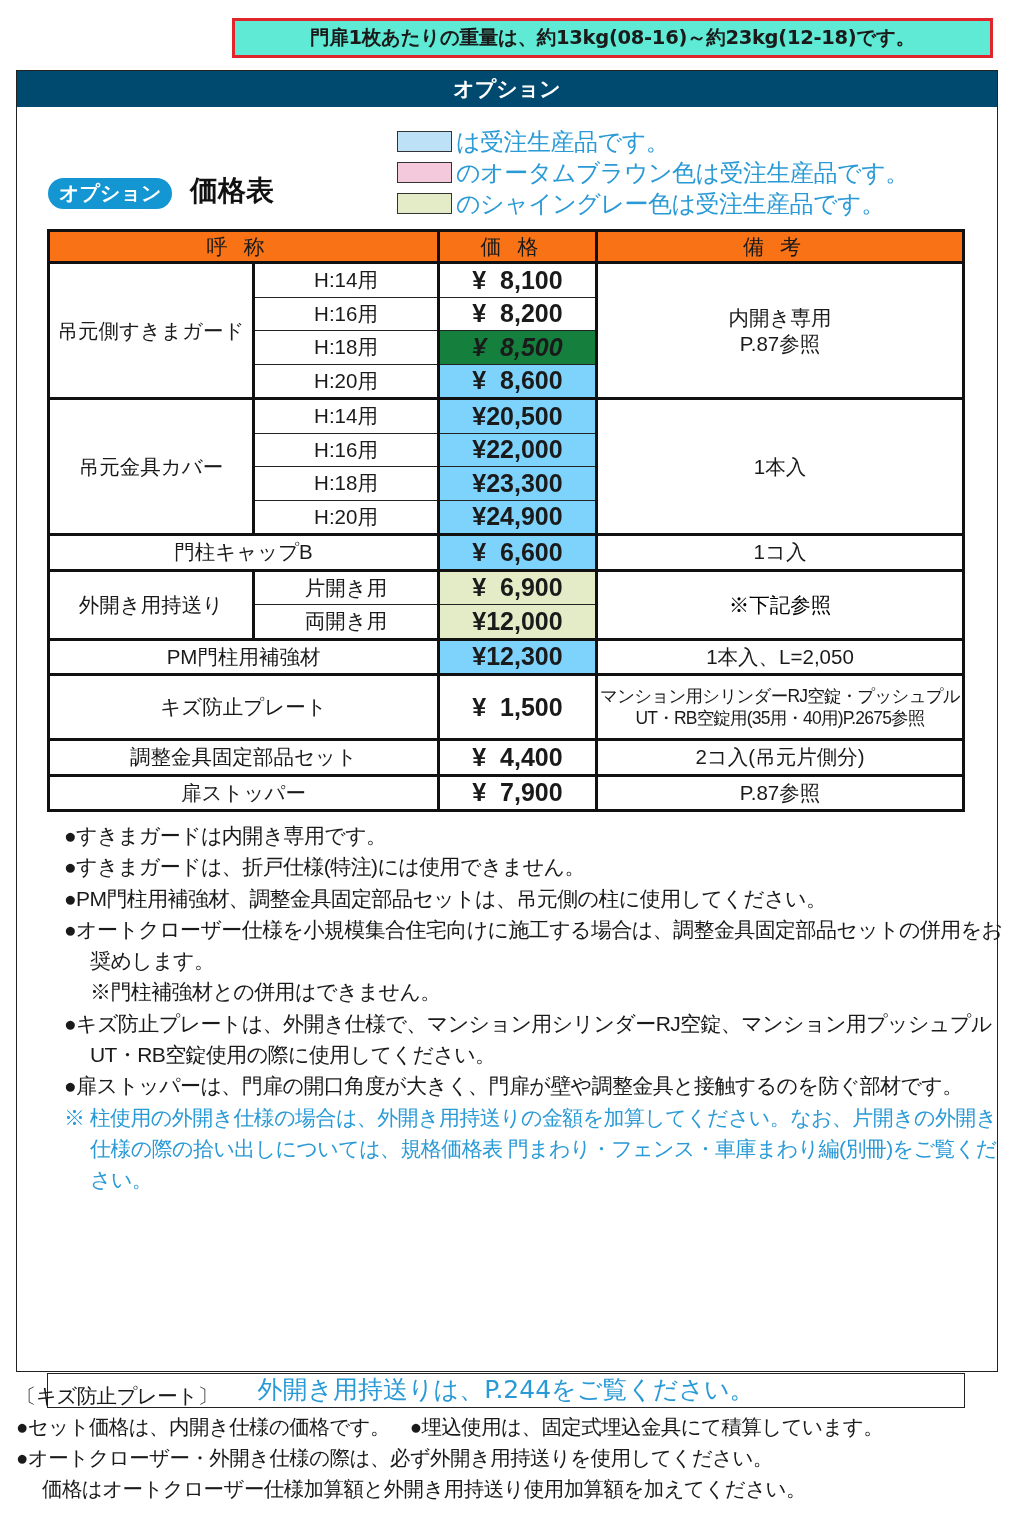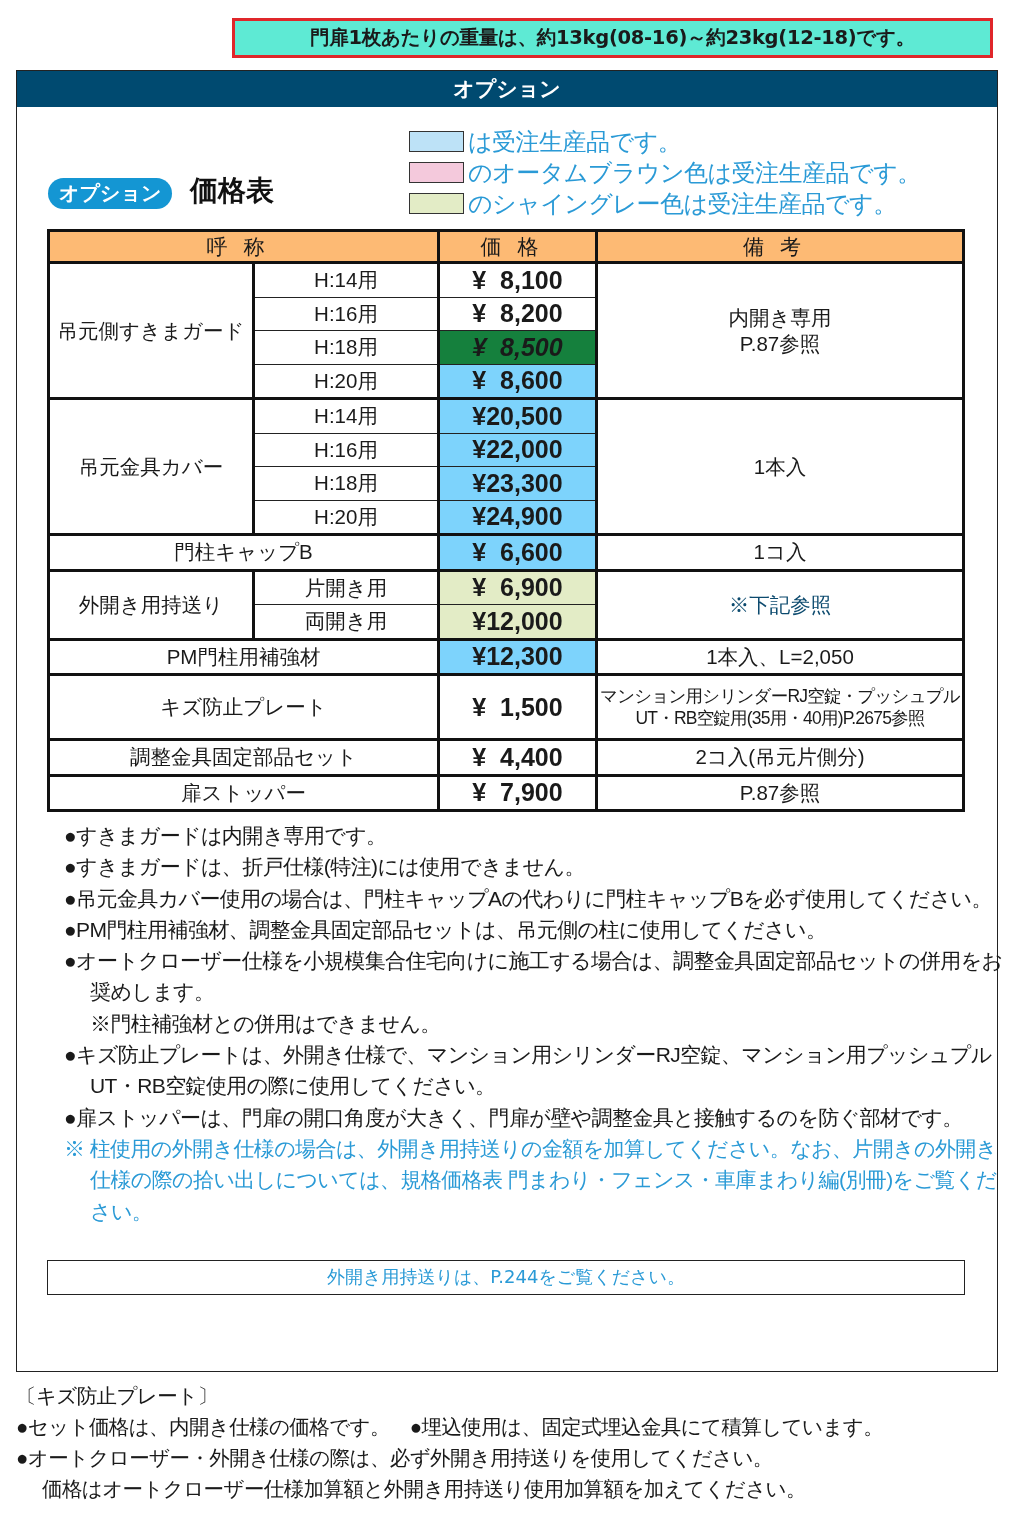--- a/index.html
+++ b/index.html
@@ -6,51 +6,51 @@
   body { width:1018px; height:1522px; position:relative; overflow:hidden;
          font-family:"DejaVu Sans", "Liberation Sans", sans-serif; color:#1a1a1a; }
   .notice { position:absolute; left:232px; top:18px; width:761px; height:40px;
             background:#5eead4; border:3px solid #e0262a; box-sizing:border-box;
             font-size:19.5px; font-weight:bold; line-height:34px; text-align:center; letter-spacing:-0.3px; white-space:nowrap; }
   .panel { position:absolute; left:16px; top:70px; width:982px; height:1302px;
            border:1.5px solid #222; box-sizing:border-box; }
   .panel-header { position:absolute; left:0; top:0; right:0; height:36px; background:#004a70;
                   color:#fff; font-weight:bold; font-size:21px; line-height:36px; text-align:center; }
   .legend { position:absolute; left:380px; top:55px; }
-  .legend-row { display:flex; align-items:center; height:31px;margin-left:12px; }
+  .legend-row { display:flex; align-items:center; height:31px; }
   .swatch { width:55px; height:21px; border:1.5px solid #333; box-sizing:border-box; margin-right:4px; }
   .legend-text { color:#2a9ad6; font-size:24px; white-space:nowrap; letter-spacing:-0.5px; }
   .badge { position:absolute; left:31px; top:107px; height:31px; padding:0 11px; border-radius:16px;
            background:#1496d3; color:#fff; font-size:20px; line-height:31px; font-weight:bold; }
   .title { position:absolute; left:173px; top:101px; font-size:28px; font-weight:bold; color:#111; }
   table.price { position:absolute; left:47px; top:229px; width:918px; border-collapse:collapse;
                 font-family:"Liberation Sans", sans-serif; }
   table.price td, table.price th { padding:0; text-align:center; vertical-align:middle; }
   table.price { border:3.5px solid #111; }
-  table.price th { background:#fdba74; font-weight:normal; font-size:21px; height:29px; letter-spacing:16px;
+  table.price th { background:#f97316; font-weight:normal; font-size:21px; height:29px; letter-spacing:16px;
                    border-bottom:3.5px solid #111; border-right:3.5px solid #111;margin-top:44px; }
   table.price th:last-child { border-right:none; }
   .c-name { font-size:20.5px; border-right:3px solid #111; }
   .c-sub { font-size:20.5px; border-right:3px solid #111; }
   .c-price { font-size:25px; font-weight:bold; border-right:3px solid #111; width:155px; white-space:pre; font-family:"Liberation Sans", sans-serif; }
   .c-remark { font-size:20.5px; line-height:26px; }
   .c-remark.small { font-size:17.5px; line-height:22px; letter-spacing:-0.8px;border-radius:27px; }
-  .c-remark.blue { color:#0c4a6e; }
+  .c-remark.blue { color:#000000; }
   tr.r td { height:32.5px; }
   tr.thin-sep td.c-sub, tr.thin-sep td.c-price { border-top:1px solid #222; }
   tr.group td { border-top:3px solid #111; }
   .bg-blue { background:#7dd3fc; }
   .bg-pink { background:#15803d;font-style:italic; }
   .bg-green { background:#e3ecc6; }
   .notes { position:absolute; left:47px; top:820px; width:940px; font-size:21px; line-height:31.3px; letter-spacing:-0.6px; font-family:"Liberation Sans", sans-serif;margin-left:17px; }
   .note { padding-left:26px; text-indent:-26px; }
   .note.indent { padding-left:26px; text-indent:0; }
   .note.blue { color:#2a9ad6; }
-  .ref-box { position:absolute; left:47px; top:1260px; width:918px; height:35px; border:1.5px solid #222; box-sizing:border-box;
-             color:#2a9ad6; font-size:18px; line-height:32px; text-align:center; }
+  .ref-box { position:absolute; left:47px; top:1373px; width:918px; height:35px; border:1.5px solid #222; box-sizing:border-box;
+             color:#2a9ad6; font-size:25px; line-height:32px; text-align:center; }
   .footer { position:absolute; left:16px; top:1380px; width:990px; font-size:20.5px; line-height:31px; letter-spacing:-0.6px; font-family:"Liberation Sans", sans-serif; }
   .footer .indent { padding-left:26px; }
 </style>
 </head>
 <body>
 
 <div class="notice">門扉1枚あたりの重量は、約13kg(08-16)～約23kg(12-18)です。</div>
 
 <div class="panel">
   <div class="panel-header">オプション</div>
@@ -171,21 +171,20 @@
     <td class="c-name" colspan="2">扉ストッパー</td>
     <td class="c-price">¥  7,900</td>
     <td class="c-remark">P.87参照</td>
   </tr>
 </tbody>
   </table>
 
 <div class="notes">
   <div class="note">●すきまガードは内開き専用です。</div>
   <div class="note">●すきまガードは、折戸仕様(特注)には使用できません。</div>
-  <div class="note">●吊元金具カバー使用の場合は、門柱キャップAの代わりに門柱キャップBを必ず使用してください。</div>
   <div class="note">●PM門柱用補強材、調整金具固定部品セットは、吊元側の柱に使用してください。</div>
   <div class="note">●オートクローザー仕様を小規模集合住宅向けに施工する場合は、調整金具固定部品セットの併用をお奨めします。</div>
   <div class="note indent">※門柱補強材との併用はできません。</div>
   <div class="note">●キズ防止プレートは、外開き仕様で、マンション用シリンダーRJ空錠、マンション用プッシュプルUT・RB空錠使用の際に使用してください。</div>
   <div class="note">●扉ストッパーは、門扉の開口角度が大きく、門扉が壁や調整金具と接触するのを防ぐ部材です。</div>
   <div class="note blue">※ 柱使用の外開き仕様の場合は、外開き用持送りの金額を加算してください。なお、片開きの外開き仕様の際の拾い出しについては、規格価格表 門まわり・フェンス・車庫まわり編(別冊)をご覧ください。</div>
 </div>
 
 <div class="ref-box">外開き用持送りは、P.244をご覧ください。</div>
 

